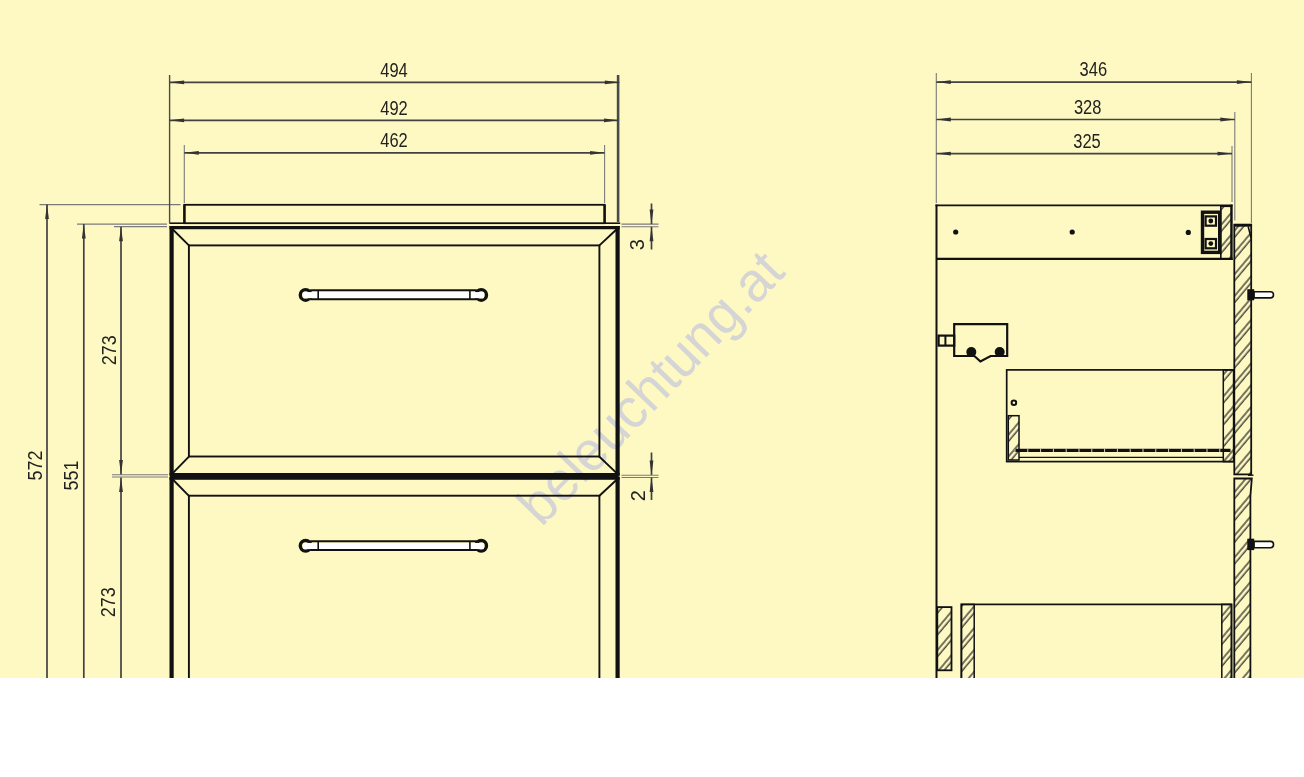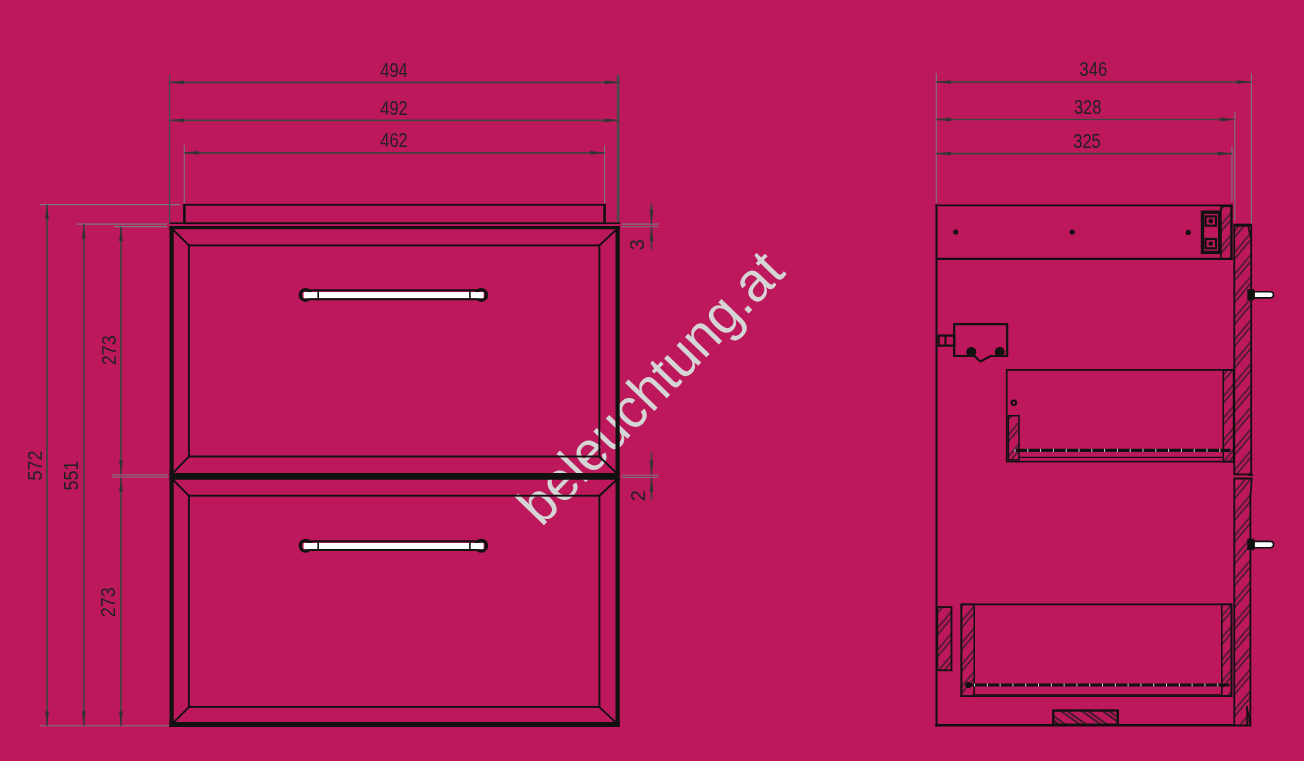--- a/index.html
+++ b/index.html
@@ -1,16 +1,16 @@
 <!DOCTYPE html>
 <html><head>
 <meta charset="utf-8">
 <style>
   html,body{margin:0;padding:0;background:#fff;}
-  #page{position:relative;width:1304px;height:761px;background:#be185d;overflow:hidden;}
+  #page{position:relative;width:1304px;height:678px;background:#fef9c3;overflow:hidden;}
   svg text{font-family:"Liberation Sans",sans-serif;fill:#222;}
 </style>
 </head>
 <body>
 <div id="page">
 <svg width="1304" height="777" viewBox="0 0 1304 777" xmlns="http://www.w3.org/2000/svg">
 <defs>
   <marker id="ar" markerWidth="16" markerHeight="8" refX="0.5" refY="4" orient="auto" markerUnits="userSpaceOnUse">
     <path d="M0.5,4 L15,2.1 L15,5.9 Z" fill="#333"></path>
   </marker>

